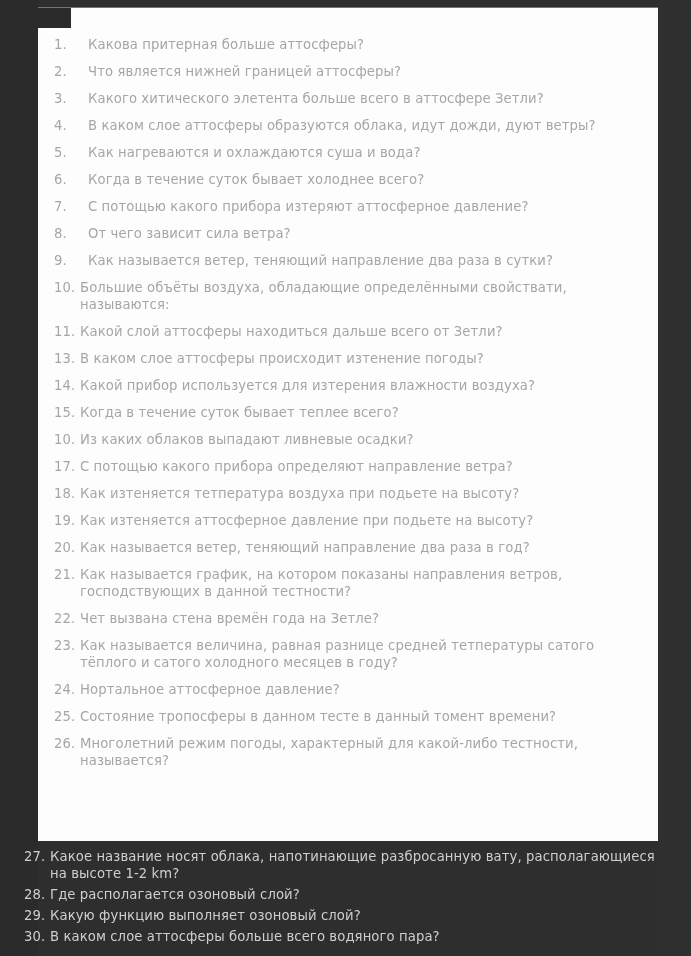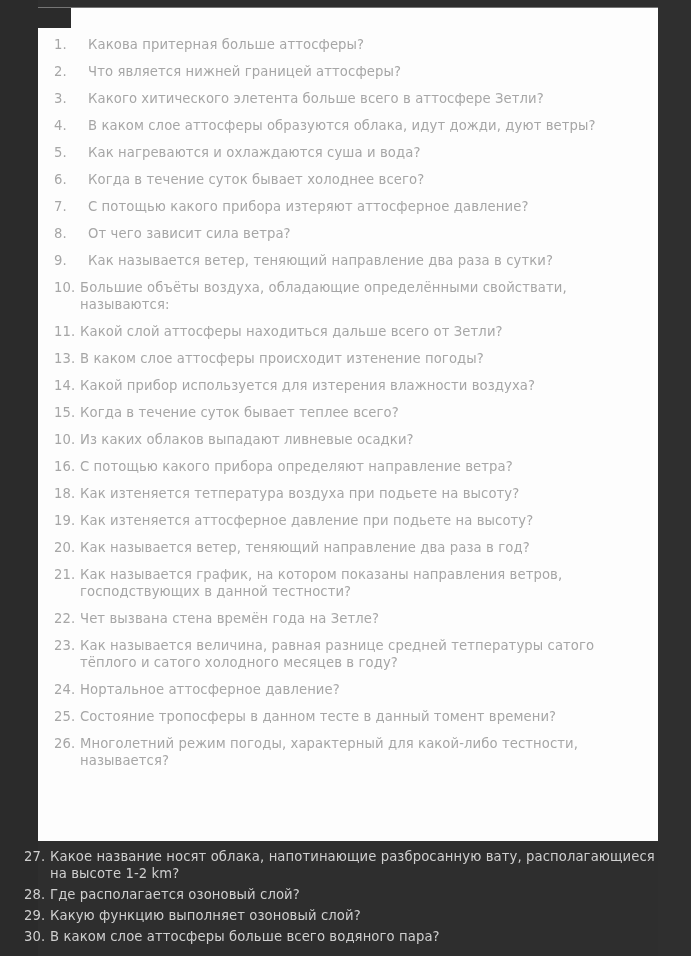--- a/index.html
+++ b/index.html
@@ -214,21 +214,21 @@
           </li>
           <li>
             <span class="num">15.</span>
             <span class="qtext">Когда в течение суток бывает теплее всего?</span>
           </li>
           <li>
             <span class="num">10.</span>
             <span class="qtext">Из каких облаков выпадают ливневые осадки?</span>
           </li>
           <li>
-            <span class="num">16.</span>
+            <span class="num">17.</span>
             <span class="qtext">С потощью какого прибора определяют направление ветра?</span>
           </li>
           <li>
             <span class="num">18.</span>
             <span class="qtext">Как изтеняется тетпература воздуха при подьете на высоту?</span>
           </li>
           <li>
             <span class="num">19.</span>
             <span class="qtext">Как изтеняется аттосферное давление при подьете на высоту?</span>
           </li>

